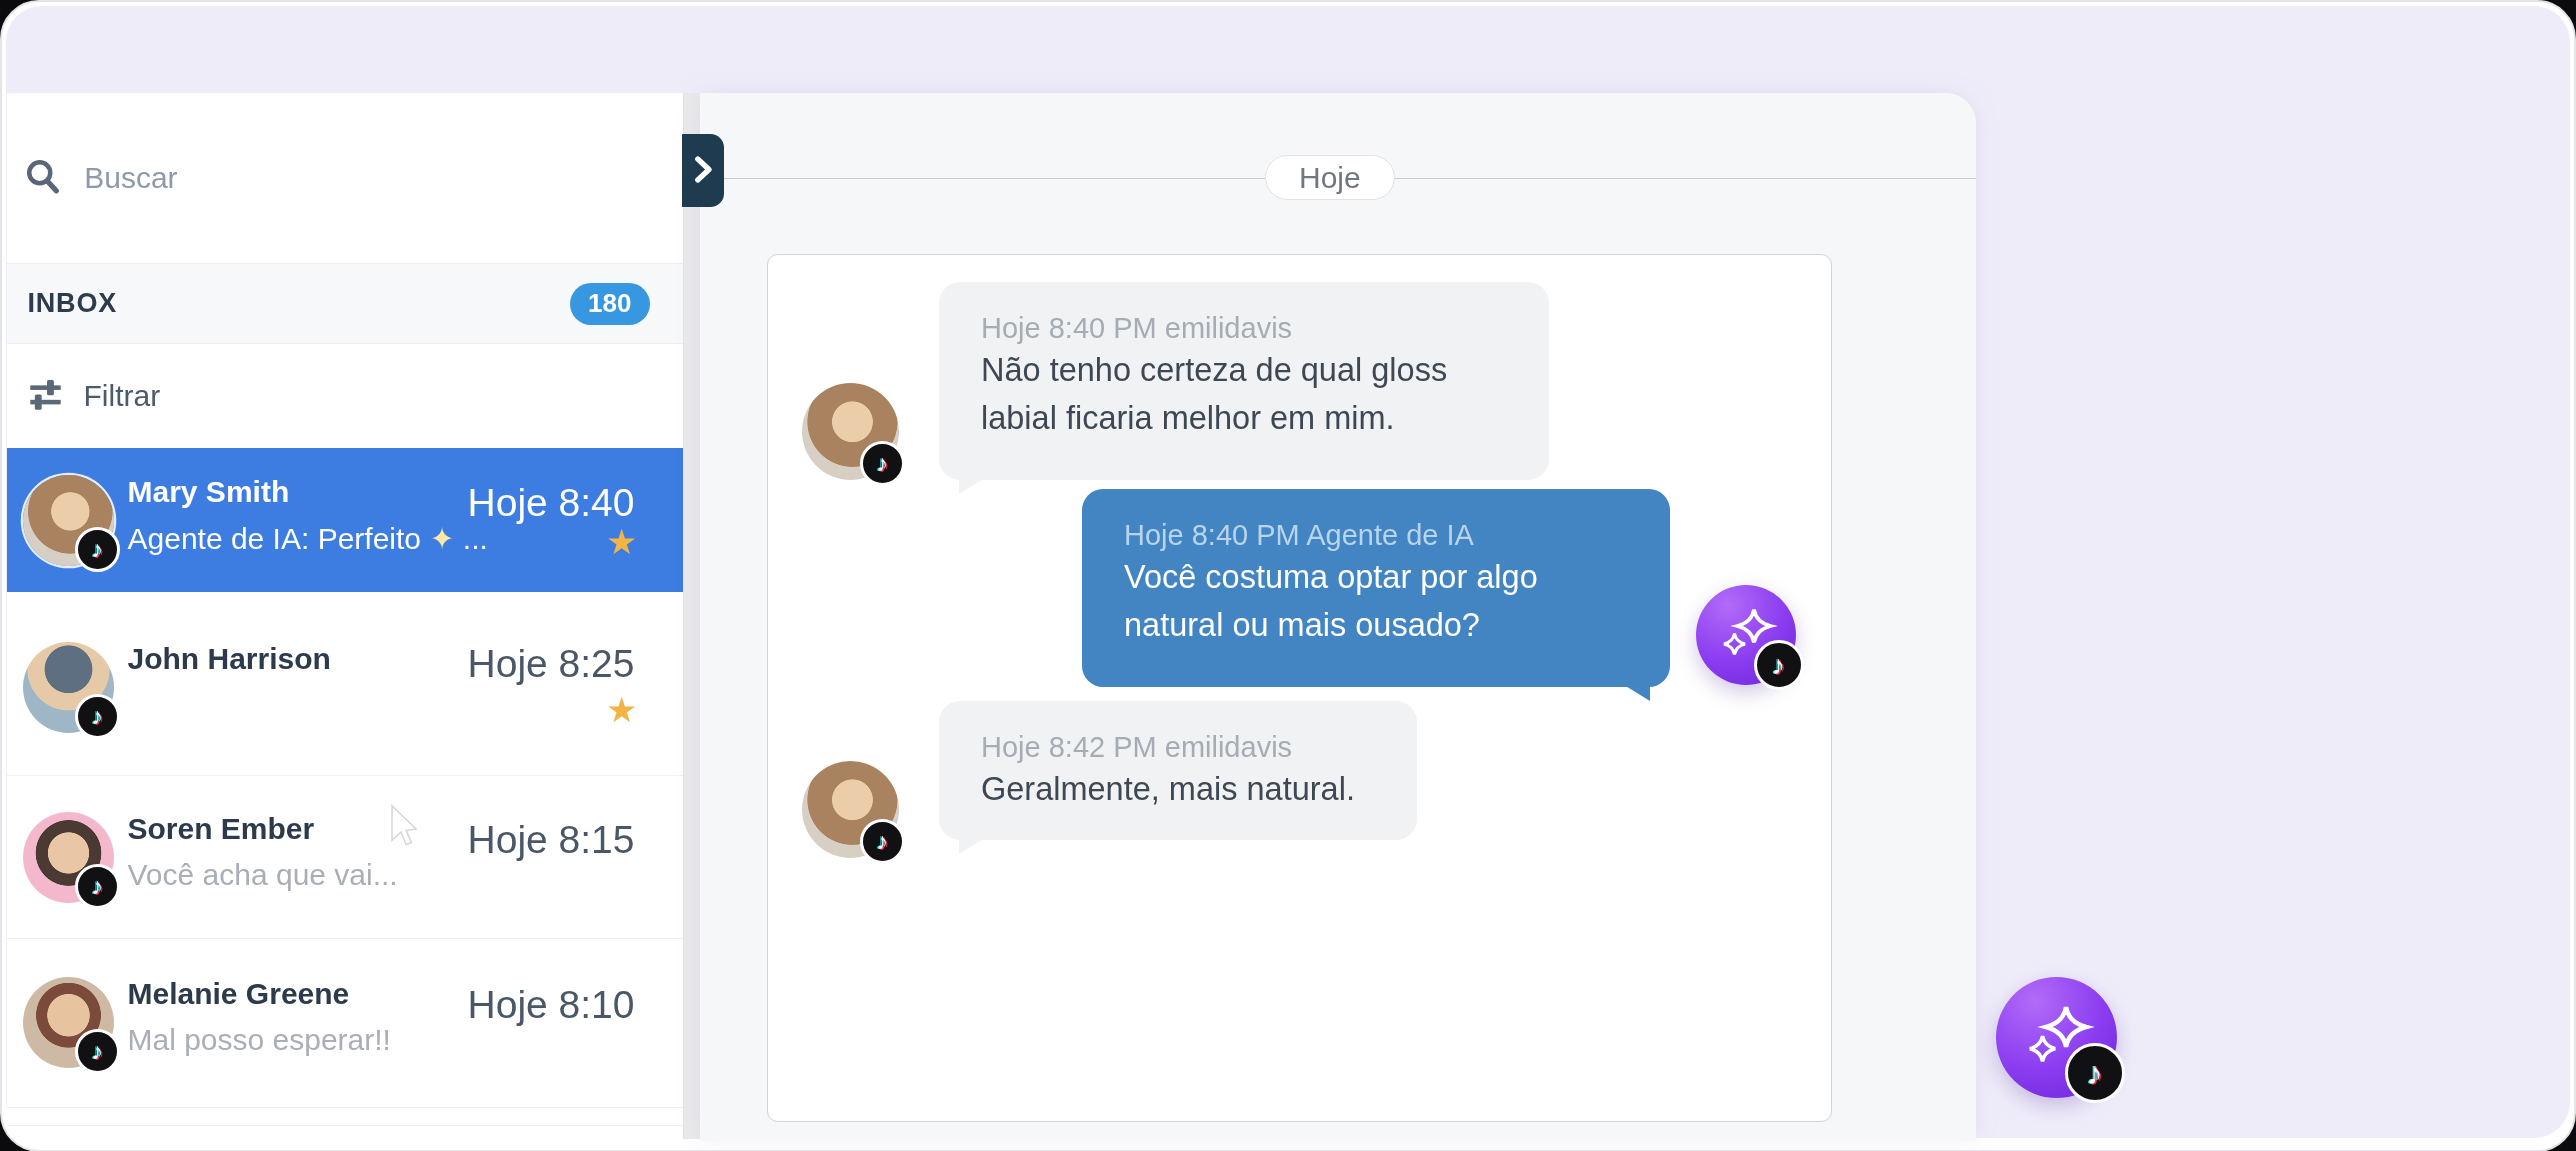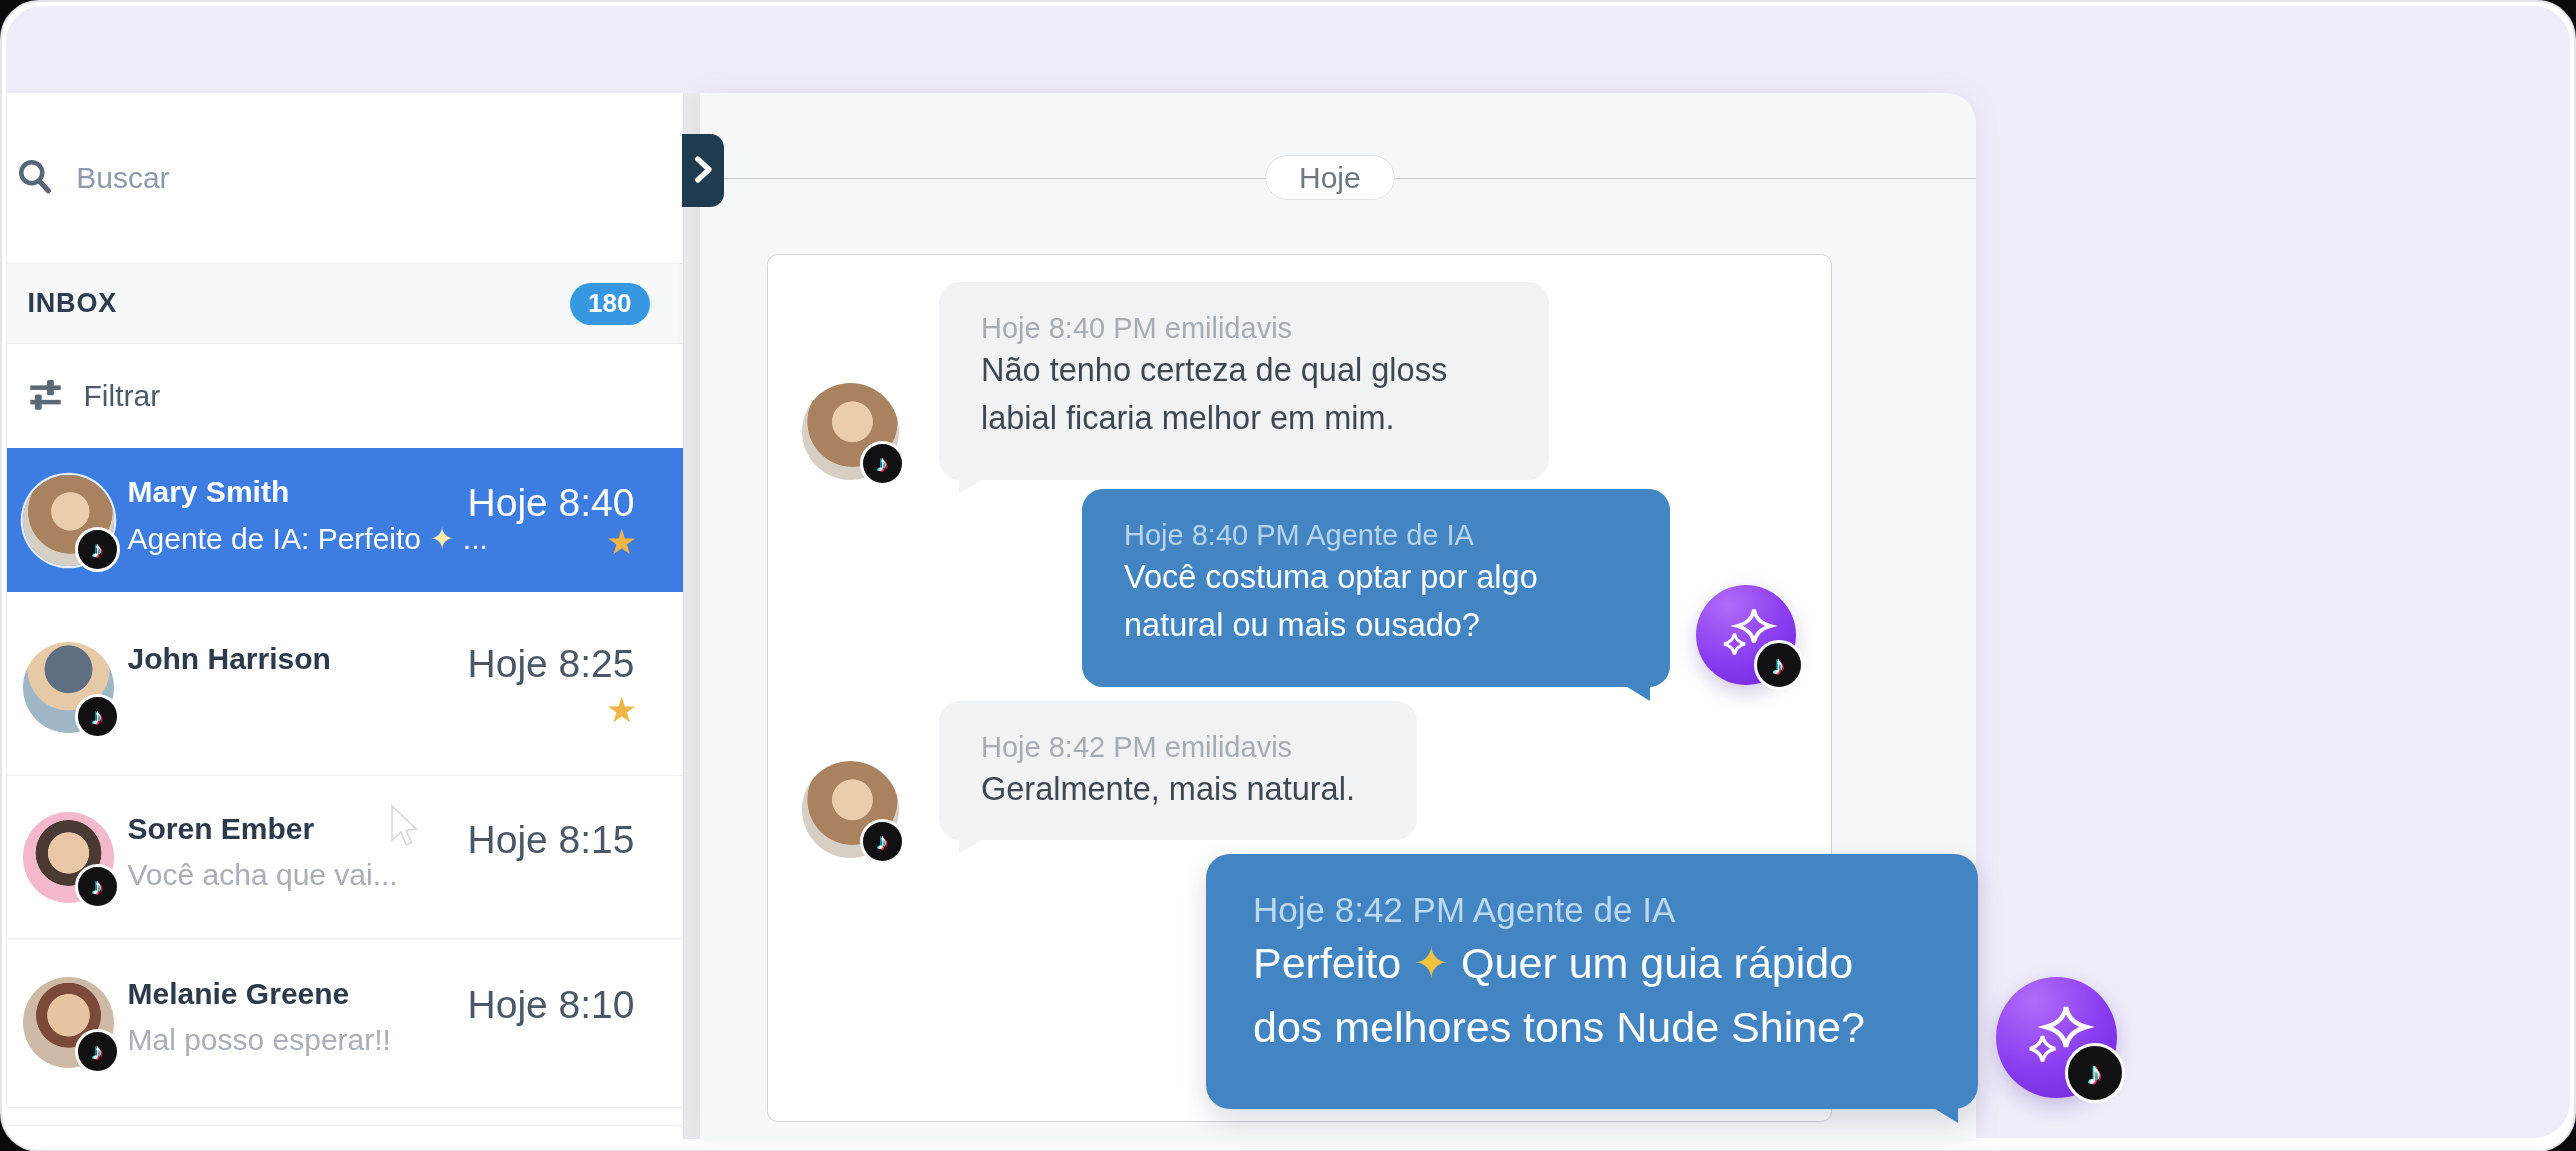--- a/index.html
+++ b/index.html
@@ -2,21 +2,21 @@
 <html style="font-size:12px"><head>
 <meta charset="utf-8">
 <style>
   html,body{margin:0;padding:0;}
   body{width:2576px;height:1152px;background:#0b0b0e;font-family:"Liberation Sans","DejaVu Sans",sans-serif;position:relative;overflow:hidden;}
   .frame{position:absolute;inset:0;background:#ffffff;border:2.3px solid #e4e4e8;border-radius:39px;box-sizing:border-box;overflow:hidden;}
   .lavender{position:absolute;left:3.8px;right:3.8px;top:3.8px;bottom:12px;background:#efecfa;border-radius:36px;}
 
   
   .sidebar{position:absolute;left:4.5px;top:91px;width:677px;bottom:10.6px;background:#ffffff;border-right:1.5px solid #e3e3e6;box-sizing:border-box;}
-  .search-row{height:171px;border-bottom:1.5px solid #ededee;display:flex;align-items:center;padding:0 9px;box-sizing:border-box;gap:19.7px;}
+  .search-row{height:171px;border-bottom:1.5px solid #ededee;display:flex;align-items:center;padding:0 17px;box-sizing:border-box;gap:19.7px;}
   .search-input{border:none;outline:none;background:transparent;font-size:30px;color:#54637a;font-family:inherit;flex:1;}
   .search-input::placeholder{color:#8e9aab;}
   .inbox-row{height:80px;background:#f7f8f9;border-bottom:1.5px solid #ededee;display:flex;align-items:center;justify-content:space-between;padding:0 33px 0 21px;box-sizing:border-box;gap:37px;}
   .inbox-label{font-size:27px;font-weight:bold;color:#2d3b4e;letter-spacing:0.8px;}
   .badge{background:#3797e0;color:#fff;font-size:26px;font-weight:bold;height:42px;min-width:38px;padding:0 18px;border-radius:21px;display:flex;align-items:center;justify-content:center;}
   .filter-row{height:104px;display:flex;align-items:center;gap:21px;padding:0 21px;box-sizing:border-box;cursor:pointer;}
   .filter-label{font-size:30px;color:#4d5a6b;}
 
   .conv{position:relative;box-sizing:border-box;padding-left:121px;}
   .conv .avatar{position:absolute;left:16.6px;width:91px;height:91px;border-radius:50%;box-shadow:0 0 0 2.3px rgba(255,255,255,.85);}
@@ -203,25 +203,20 @@
       </span>
 
       <span class="msg-avatar av-emilidavis" style="left:34px;top:506px;">
         <span class="tiktok-badge">♪</span>
       </span>
       <div class="bubble bubble-in" style="left:171px;top:446px;width:478px;height:139px;">
         <div class="meta">Hoje 8:42 PM emilidavis</div>
         <div class="line">Geralmente, mais natural.</div>
       </div>
 
-      <div class="bubble bubble-out bubble-big" style="left:438px;top:599px;width:772px;height:255px;">
-        <div class="meta">Hoje 8:42 PM Agente de IA</div>
-        <div class="line"><span>Perfeito </span><span class="emoji">✦</span><span> Quer um guia rápido</span></div>
-        <div class="line">dos melhores tons Nude Shine?</div>
-      </div>
       <span class="ai-avatar ai-avatar-big" style="left:1228px;top:722px;width:121px;height:121px;">
         <span>
           <svg width="76" height="76" viewBox="0 0 84 84" fill="none">
             <path d="M52 10 Q55 27 74 32 Q55 37 52 54 Q49 37 30 32 Q49 27 52 10 Z" stroke="#ffffff" stroke-width="5" fill="none"></path>
             <path d="M26 42 Q28 53 40 56 Q28 59 26 70 Q24 59 12 56 Q24 53 26 42 Z" stroke="#ffffff" stroke-width="4" fill="none"></path>
           </svg>
         </span>
         <span class="tiktok-badge">♪</span>
       </span>
 

